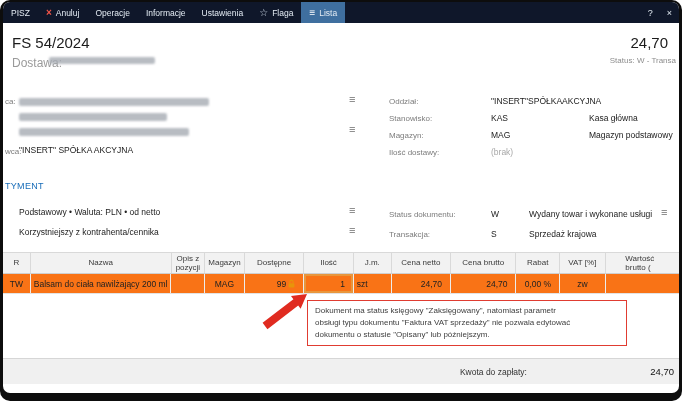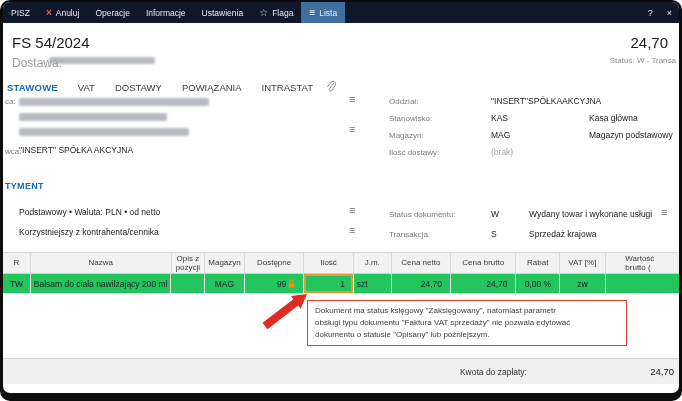--- a/index.html
+++ b/index.html
@@ -29,27 +29,27 @@
   .tabs{position:absolute;top:76px;left:0;right:0;height:18px;display:flex;align-items:center;font-size:9.5px;color:#3e3e3e}
   .tab{padding:0 10px;white-space:nowrap;cursor:default}
   .tab.active{color:#176cb8;font-weight:bold;padding-left:4px;letter-spacing:.2px}
   .clip{margin-left:3px;display:inline-flex}
 
   
   .flabel{position:absolute;font-size:8px;color:#7c7c7c;white-space:nowrap}
   .fvalue{position:absolute;font-size:8.5px;color:#222;white-space:nowrap}
   .muted{color:#a8a8a8;}
   .menu-ic{position:absolute;font-size:11px;color:#6f6f6f;line-height:11px;cursor:default}
-  .section-title{position:absolute;font-size:9px;font-weight:bold;color:#176cb8;letter-spacing:.3px}
+  .section-title{position:absolute;font-size:9px;font-weight:normal;color:#176cb8;letter-spacing:.3px}
 
   
   .grid{position:absolute;left:0;top:250px;right:0}
   .grid-head{display:flex;height:22px;background:#f2f2f2;border-top:1px solid #d9d9d9;border-bottom:1px solid #cfcfcf}
   .hc{display:flex;align-items:center;justify-content:center;border-right:1px solid #d9d9d9;font-size:8px;color:#3a3a3a;text-align:center;line-height:1.15;overflow:hidden}
-  .grid-row{display:flex;height:20px;background:#22c55e;border-bottom:1px solid #e3e3e3}
+  .grid-row{display:flex;height:20px;background:#f97316;border-bottom:1px solid #e3e3e3}
   .rc{display:flex;align-items:center;border-right:1px solid #ececec;font-size:8.5px;color:#222;overflow:hidden;padding:0 3px;white-space:nowrap}
   .rc.center{justify-content:center}
   .rc.right{justify-content:flex-end;padding-right:8px}
   .c0{width:28px}.c1{width:142px}.c2{width:34px}.c3{width:40px}.c4{width:60px}.c5{width:50px}.c6{width:38px}
   .c7{width:60px}.c8{width:66px}.c9{width:44px}.c10{width:46px}.c11{width:74px;border-right:none}
   .cell-selected{box-shadow:inset 0 0 0 2px #e8963c}
   .wrapnarrow{display:block;width:42px;text-align:left;padding-left:4px}
   .lock{display:inline-flex;margin-left:2px}
 
   
@@ -103,32 +103,20 @@
     </div>
 
     <div class="header">
       <div class="doc-title">FS 54/2024</div>
       <div class="doc-amount">24,70</div>
       <div class="delivery-label">Dostawa:</div>
       <div class="redact" style="left:46px;top:34px;width:106px;height:7px"></div>
       <div class="status-line">Status: W - Transa</div>
     </div>
 
-    <div class="tabs">
-      <div class="tab active">STAWOWE</div>
-      <div class="tab">VAT</div>
-      <div class="tab">DOSTAWY</div>
-      <div class="tab">POWIĄZANIA</div>
-      <div class="tab">INTRASTAT</div>
-      <span class="clip">
-        <svg width="10" height="12" viewBox="0 0 10 12">
-            <path d="M7.8 2.2 L3.6 7.6 a1.5 1.5 0 0 0 2.4 1.8 L9 4.6 a2.6 2.6 0 0 0 -4.1 -3.2 L1.6 5.6" fill="none" stroke="#8a8a8a" stroke-width="1" stroke-linecap="round"></path>
-          </svg>
-      </span>
-    </div>
 
     <div class="flabel" style="left:2px;top:95px">ca:</div>
     <div class="redact" style="left:16px;top:96px;width:190px;height:8px"></div>
     <div class="menu-ic" style="left:346px;top:92px">≡</div>
     <div class="redact" style="left:16px;top:111px;width:148px;height:8px"></div>
     <div class="redact" style="left:16px;top:126px;width:170px;height:8px"></div>
     <div class="menu-ic" style="left:346px;top:122px">≡</div>
     <div class="flabel" style="left:2px;top:145px">wca:</div>
     <div class="fvalue" style="left:16px;top:143px">"INSERT" SPÓŁKA AKCYJNA</div>
 

